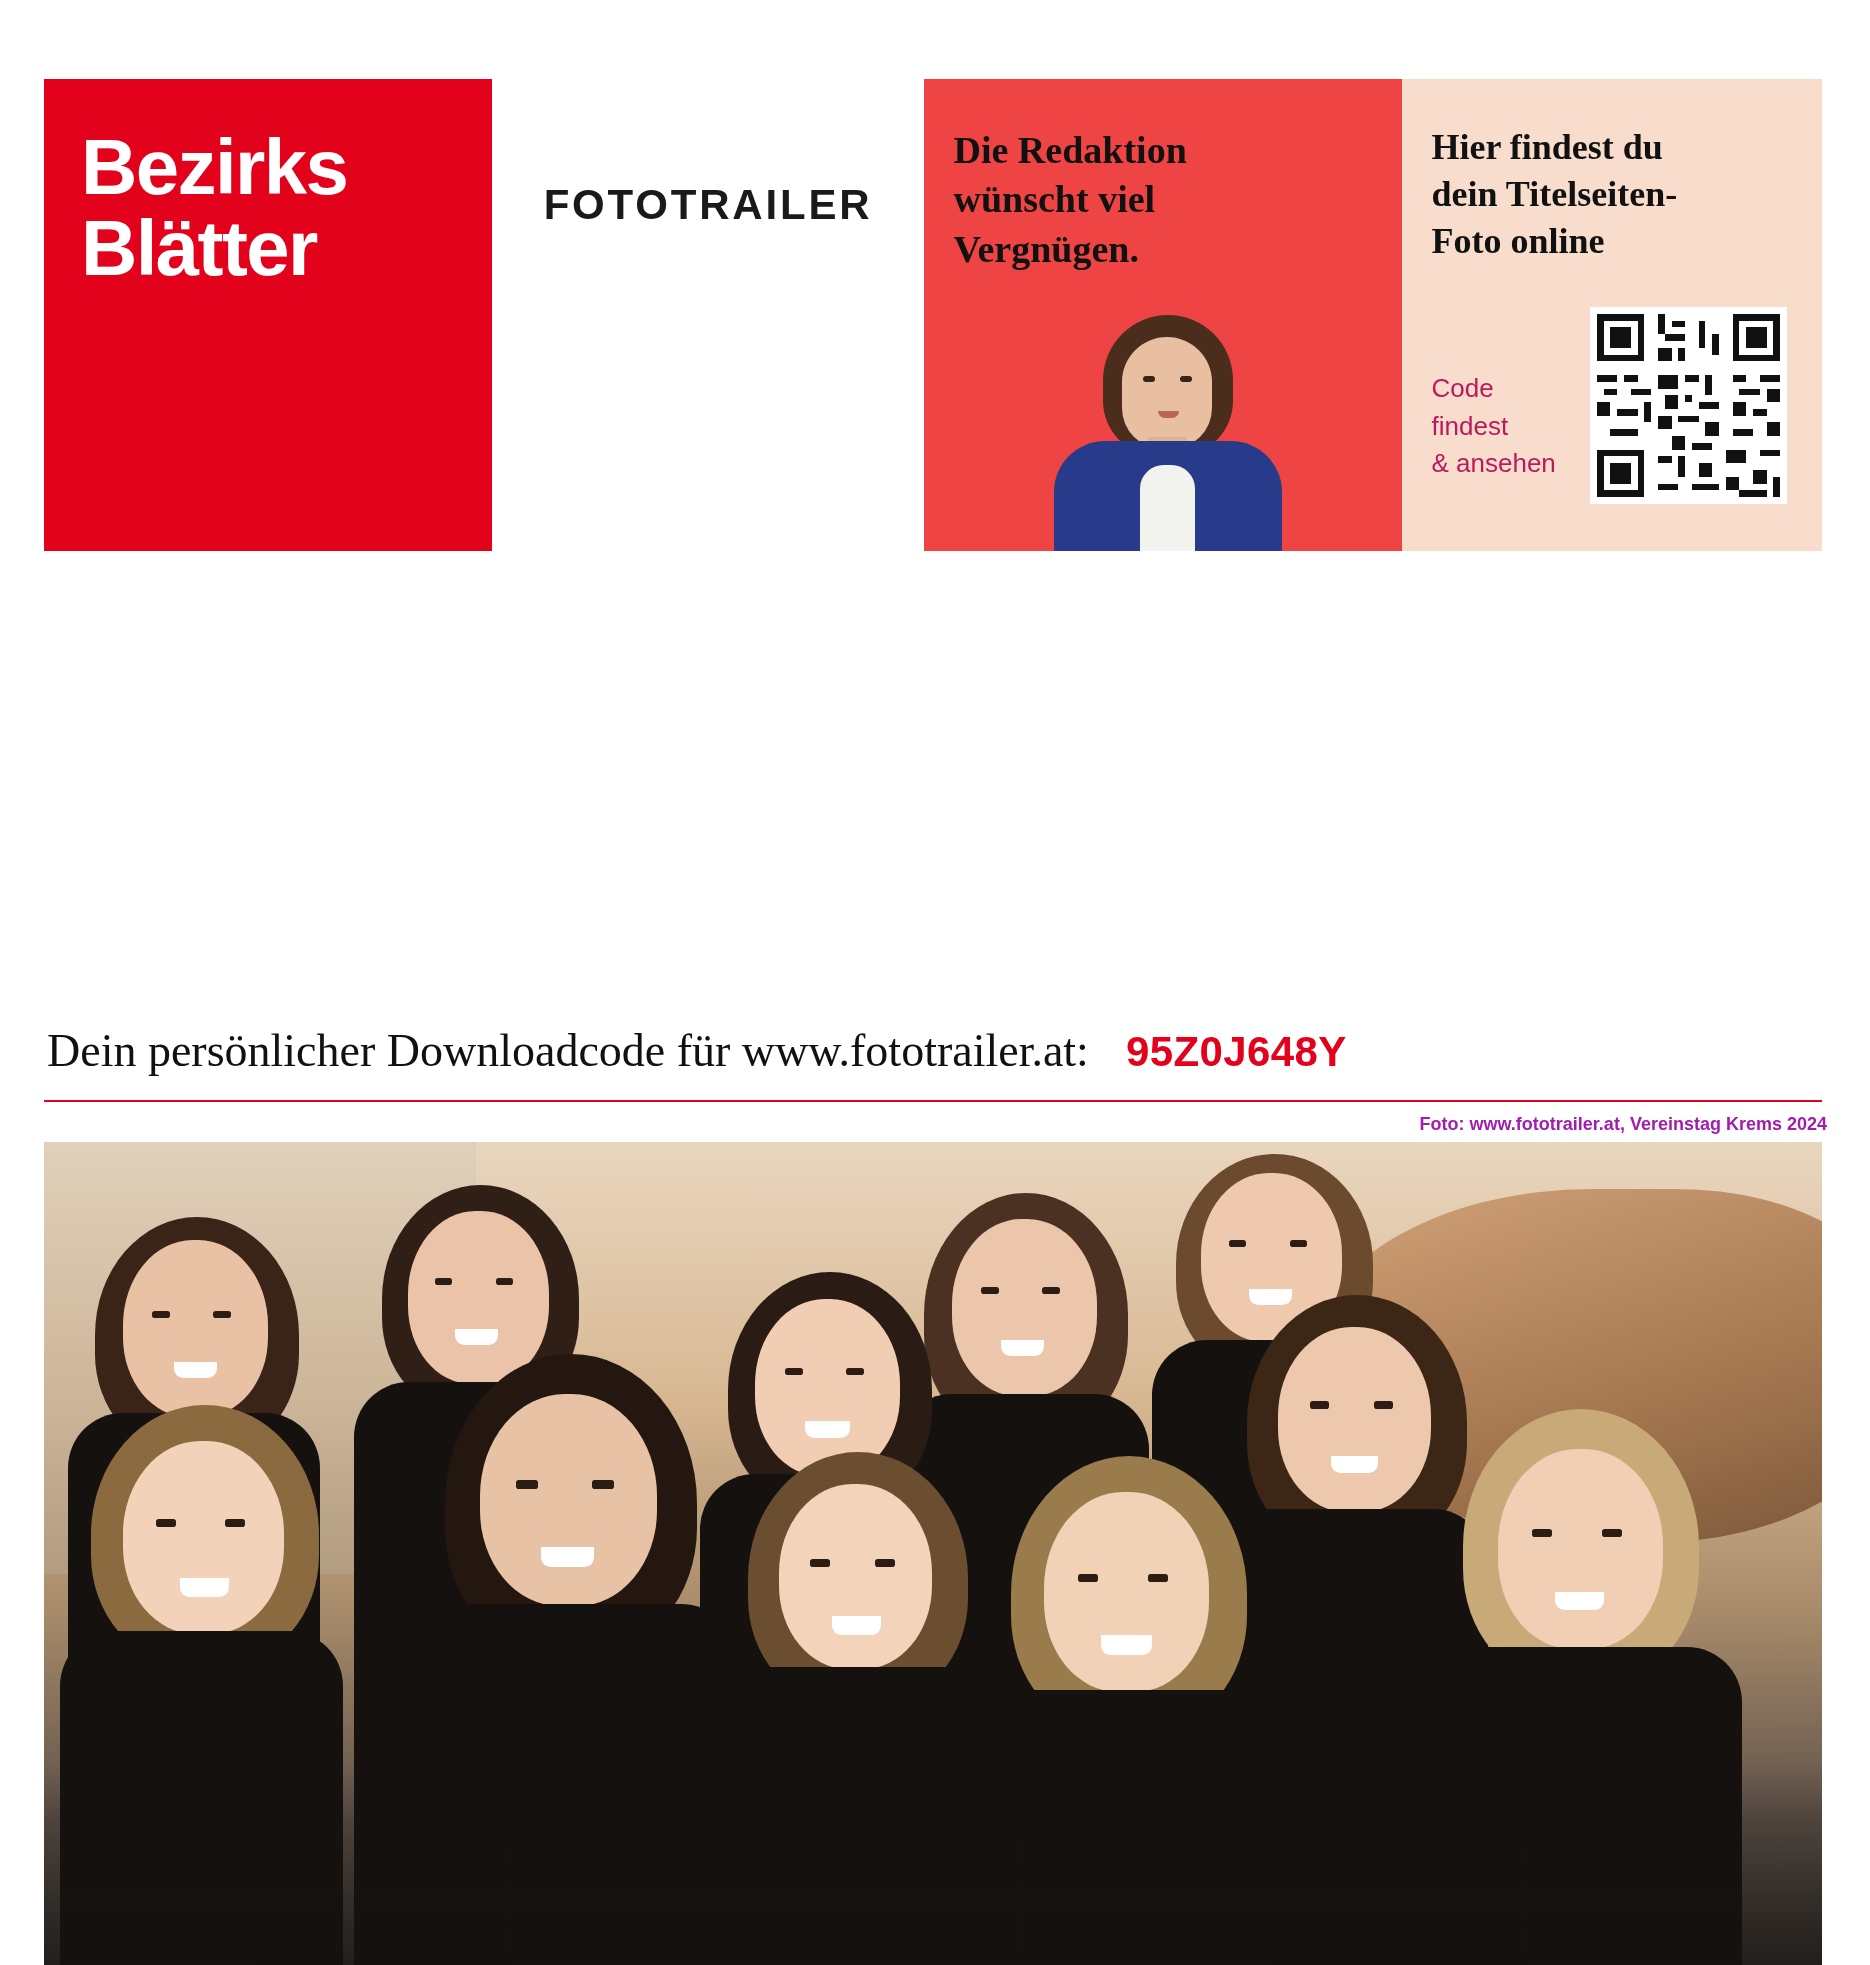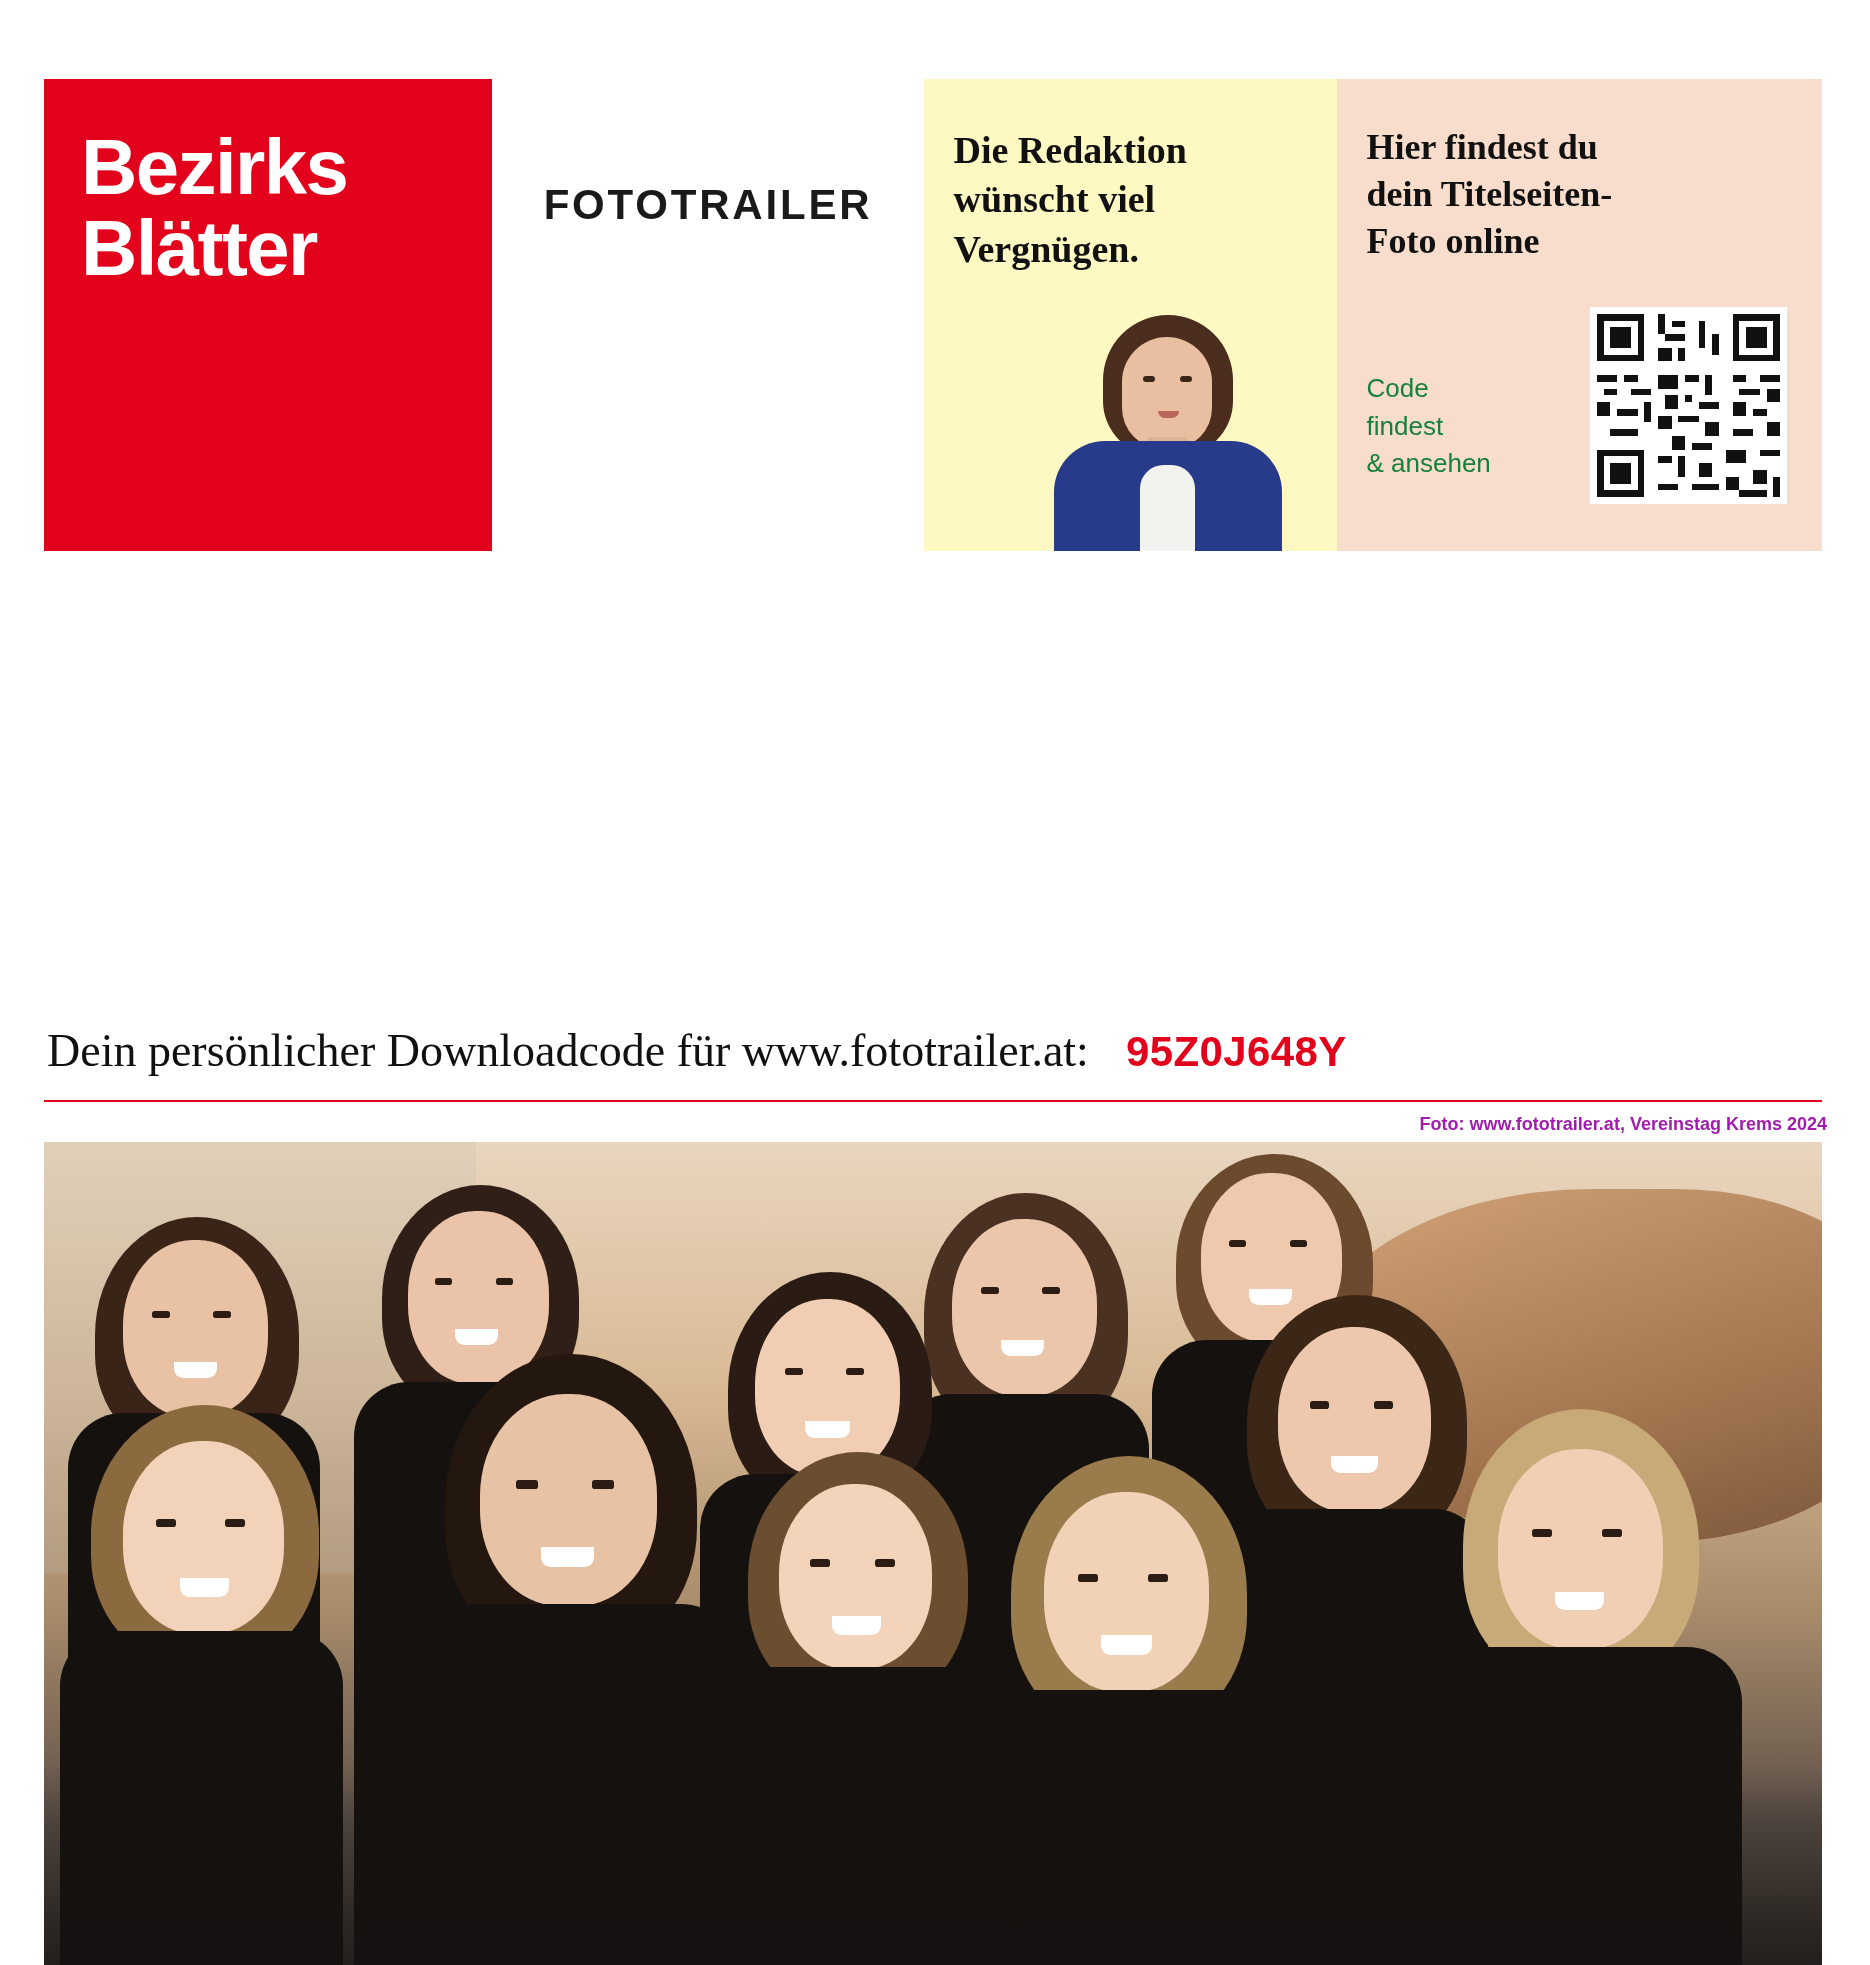--- a/index.html
+++ b/index.html
@@ -126,24 +126,24 @@
     color: #ffffff;
     font-size: 30px;
     font-weight: bold;
     line-height: 1.22;
     text-align: center;
     letter-spacing: 0px;
   }
 
   
   .col-three {
-    width: 413px;
+    width: 478px;
     height: 472px;
     flex: 0 0 auto;
-    background: #fef9c3;
+    background: #ef4444;
     position: relative;
     overflow: hidden;
   }
   .redaktion-text {
     position: absolute;
     left: 29.5px;
     top: 47px;
     font-family: "Liberation Serif", serif;
     font-weight: bold;
     font-size: 38px;
@@ -226,21 +226,21 @@
     font-size: 36px;
     line-height: 1.30;
     color: #111111;
   }
   .code-scannen {
     position: absolute;
     left: 29.5px;
     top: 291px;
     font-size: 26px;
     line-height: 1.45;
-    color: #15803d;
+    color: #be185d;
   }
   .qr-header {
     position: absolute;
     right: 35px;
     top: 228px;
     width: 197px;
     height: 197px;
     background: #ffffff;
   }
 

